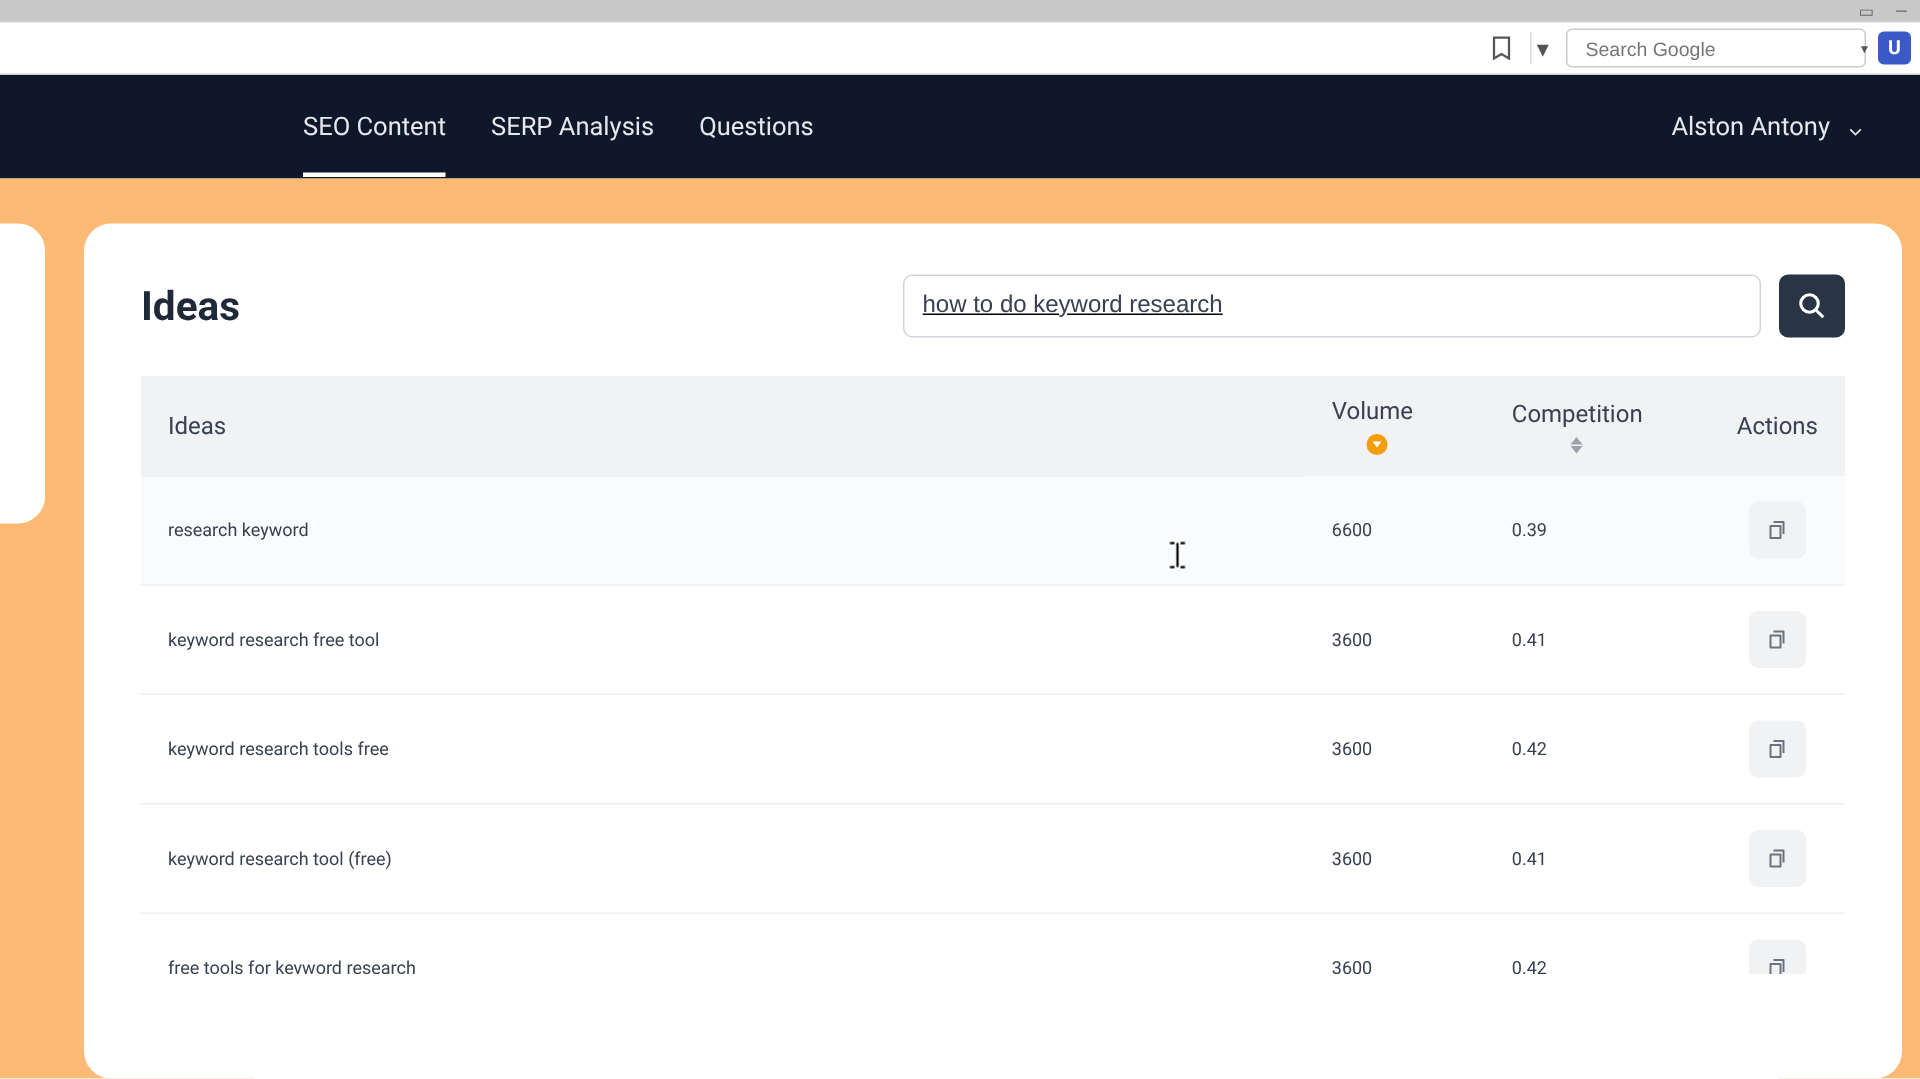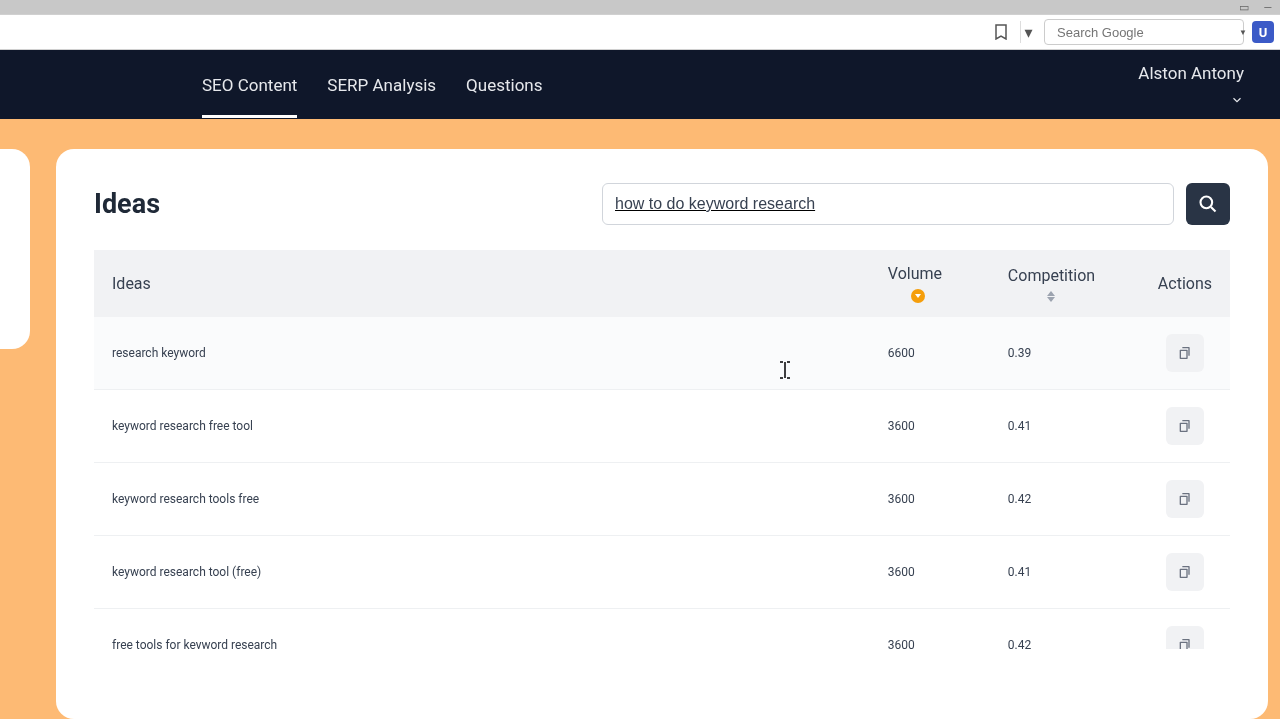--- a/index.html
+++ b/index.html
@@ -15,21 +15,21 @@
 .search-google input { border: none; outline: none; font-size: 13px; flex: 1; color: #888; }
 .search-google .drop { font-size: 8px; color: #555; }
 .ext-icon { width: 22px; height: 22px; border-radius: 4px; display: flex; align-items: center; justify-content: center; font-size: 13px; font-weight: 700; }
 .ext-icon.u { background: #3b5ac7; color: #fff; }
 
 
 .app-header { height: 69px; background: #0f172a; display: flex; align-items: center; padding: 0 36px 0 202px; }
 .nav-tabs { display: flex; gap: 30px; }
 .nav-tab { color: #e6e8ec; font-size: 17px; padding: 23px 0; cursor: pointer; position: relative; }
 .nav-tab.active::after { content: ""; position: absolute; bottom: 0; left: 0; right: 0; height: 3px; background: #fff; }
-.user-menu { margin-left: auto; display: flex; align-items: flex-end; gap: 10px; color: #e6e8ec; font-size: 17px; cursor: pointer; flex-direction: column; }
+.user-menu { margin-left: auto; display: flex; align-items: flex-end; gap: 10px; color: #e6e8ec; font-size: 17px; cursor: pointer; }
 .chev { width: 14px; height: 14px; }
 
 
 .page { padding: 30px 12px 0 56px; background: #fdba74; height: calc(719px - 14px - 36px - 69px); position: relative; }
 .left-card-edge { position: absolute; left: 0; top: 30px; width: 30px; height: 200px; background: #fff; border-radius: 0 18px 18px 0; }
 .card { background: #fff; border-radius: 18px; padding: 34px 38px 0 38px; height: 100%; position: relative; }
 .card-head { display: flex; align-items: center; justify-content: space-between; margin-bottom: 24px; }
 .title { font-size: 27px; font-weight: 700; color: #1f2937; }
 .search-row { display: flex; gap: 12px; align-items: center; text-decoration: underline; }
 .search-input { width: 572px; height: 42px; border: 1px solid #d1d5db; border-radius: 6px; padding: 0 12px; font-size: 16px; color: #374151; outline: none; }

